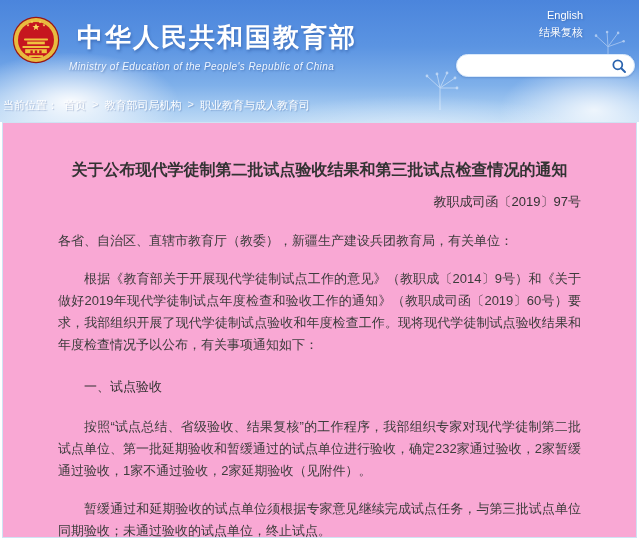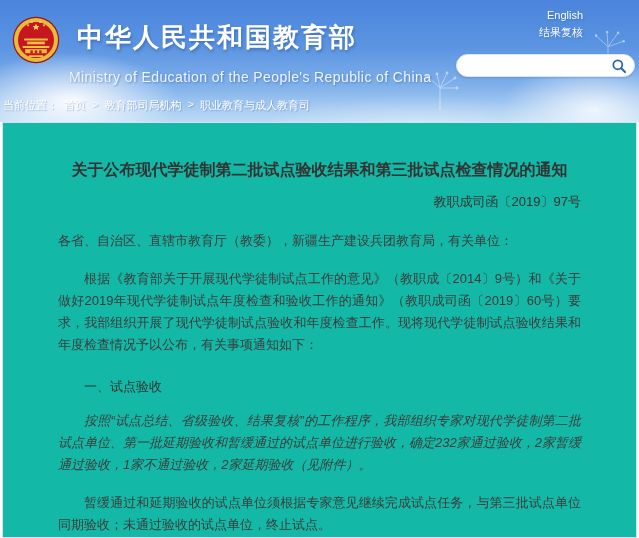--- a/index.html
+++ b/index.html
@@ -28,22 +28,22 @@
   .masthead { position:absolute; left:12px; top:16px; display:flex; align-items:flex-start; cursor:pointer; }
   .emblem { width:48px; height:48px; flex:0 0 auto; }
   .title-block { margin-left:9px; }
   .site-title {
     color:#ffffff; font-size:26px; font-weight:bold; letter-spacing:2px;
     line-height:30px; margin-top:6px; text-shadow:1px 2px 3px rgba(25,60,130,.4);
     white-space:nowrap;
     margin-left:8px;
   }
   .site-subtitle {
-    color:#eef5ff; font-size:14px; letter-spacing:.4px; margin-top:17px;
-    text-shadow:1px 1px 2px rgba(25,60,130,.4); white-space:nowrap;
+    color:#eef5ff; font-size:10px; letter-spacing:.4px; margin-top:9px;
+    text-shadow:1px 1px 2px rgba(25,60,130,.4); white-space:nowrap;font-style:italic;
   }
 
   .top-links { position:absolute; top:7px; right:56px; text-align:right; }
   .top-link { display:block; color:#ffffff; font-size:11px; line-height:17px;
     text-decoration:none; cursor:pointer; text-shadow:1px 1px 2px rgba(25,60,130,.35); }
 
   .search-box {
     position:absolute; left:456px; top:54px; width:179px; height:23px;
     background:#ffffff; border:1px solid #d9e9fb; border-radius:12px;
     display:flex; align-items:center; padding:0 6px 0 12px;
@@ -59,39 +59,39 @@
     font-size:11px; color:#ffffff; white-space:nowrap;
     text-shadow:1px 1px 1px rgba(25,60,130,.3);
   }
   .breadcrumb span { margin-right:6px; }
   .crumb-link { cursor:pointer; }
   .crumb-sep { opacity:.9; }
 
   
   .content {
     position:absolute; left:2px; top:122px; width:635px; height:416px;
-    background:#14b8a6; border:1px solid #cfe3f4;
+    background:#f9a8d4; border:1px solid #cfe3f4;
     padding:0 55px;
   }
   .doc-title {
     margin-top:36px; text-align:center;
     font-size:16px; font-weight:bold; color:#333333; line-height:22px;
   }
   .doc-number {
     margin-top:6px; text-align:right;
     font-size:13px; color:#333333; line-height:20px;
   }
   .doc-body p {
     margin:16px 0 0 0; font-size:13px; color:#3c3c3c; line-height:22px;
     text-align:justify;
   }
   .doc-body p.indent { text-indent:2em; }
   .doc-body p.salutation { margin-top:18px; }
   .doc-body p.section-heading { margin-top:20px; font-weight:normal; color:#333333; }
-  .doc-body p.after-heading { margin-top:12px;font-style:italic; }
+  .doc-body p.after-heading { margin-top:18px; }
 </style>
 </head>
 <body>
 
 <div class="header">
   <div class="cloud cloud-1"></div>
   <div class="cloud cloud-2"></div>
   <div class="cloud cloud-3"></div>
 
   <svg class="wisp" style="left:415px;top:70px;" width="50" height="45" viewBox="0 0 50 45">

